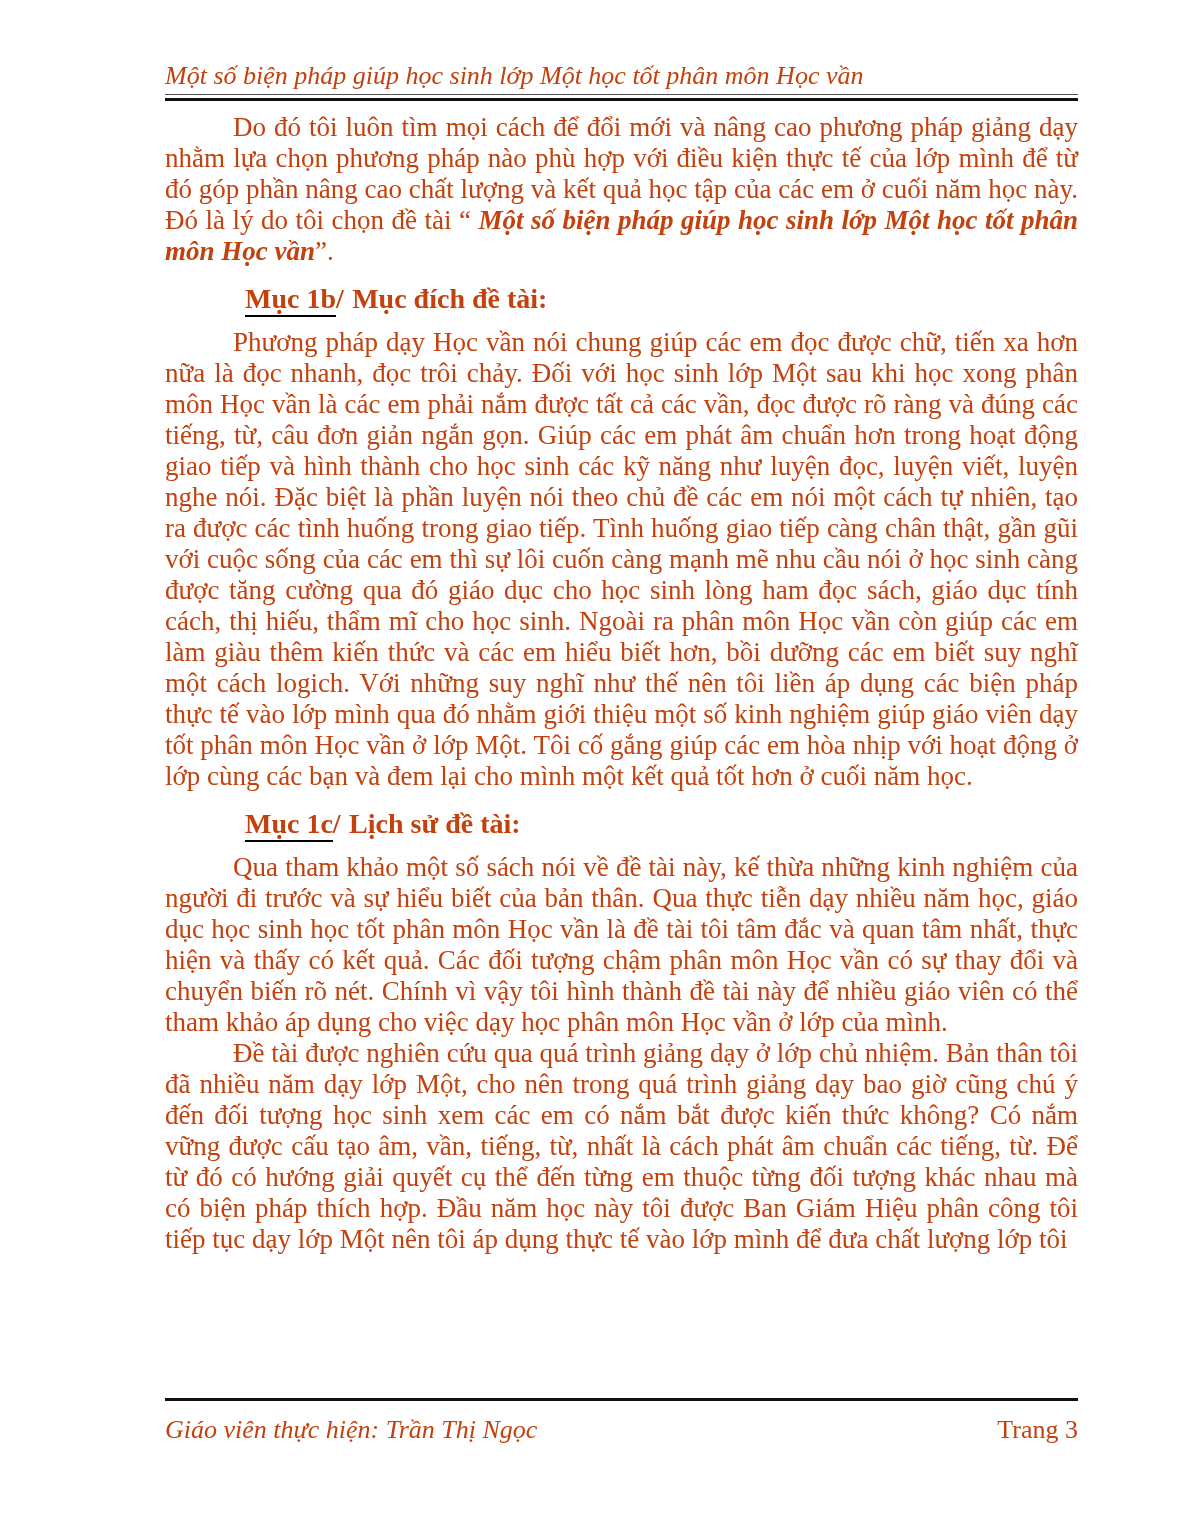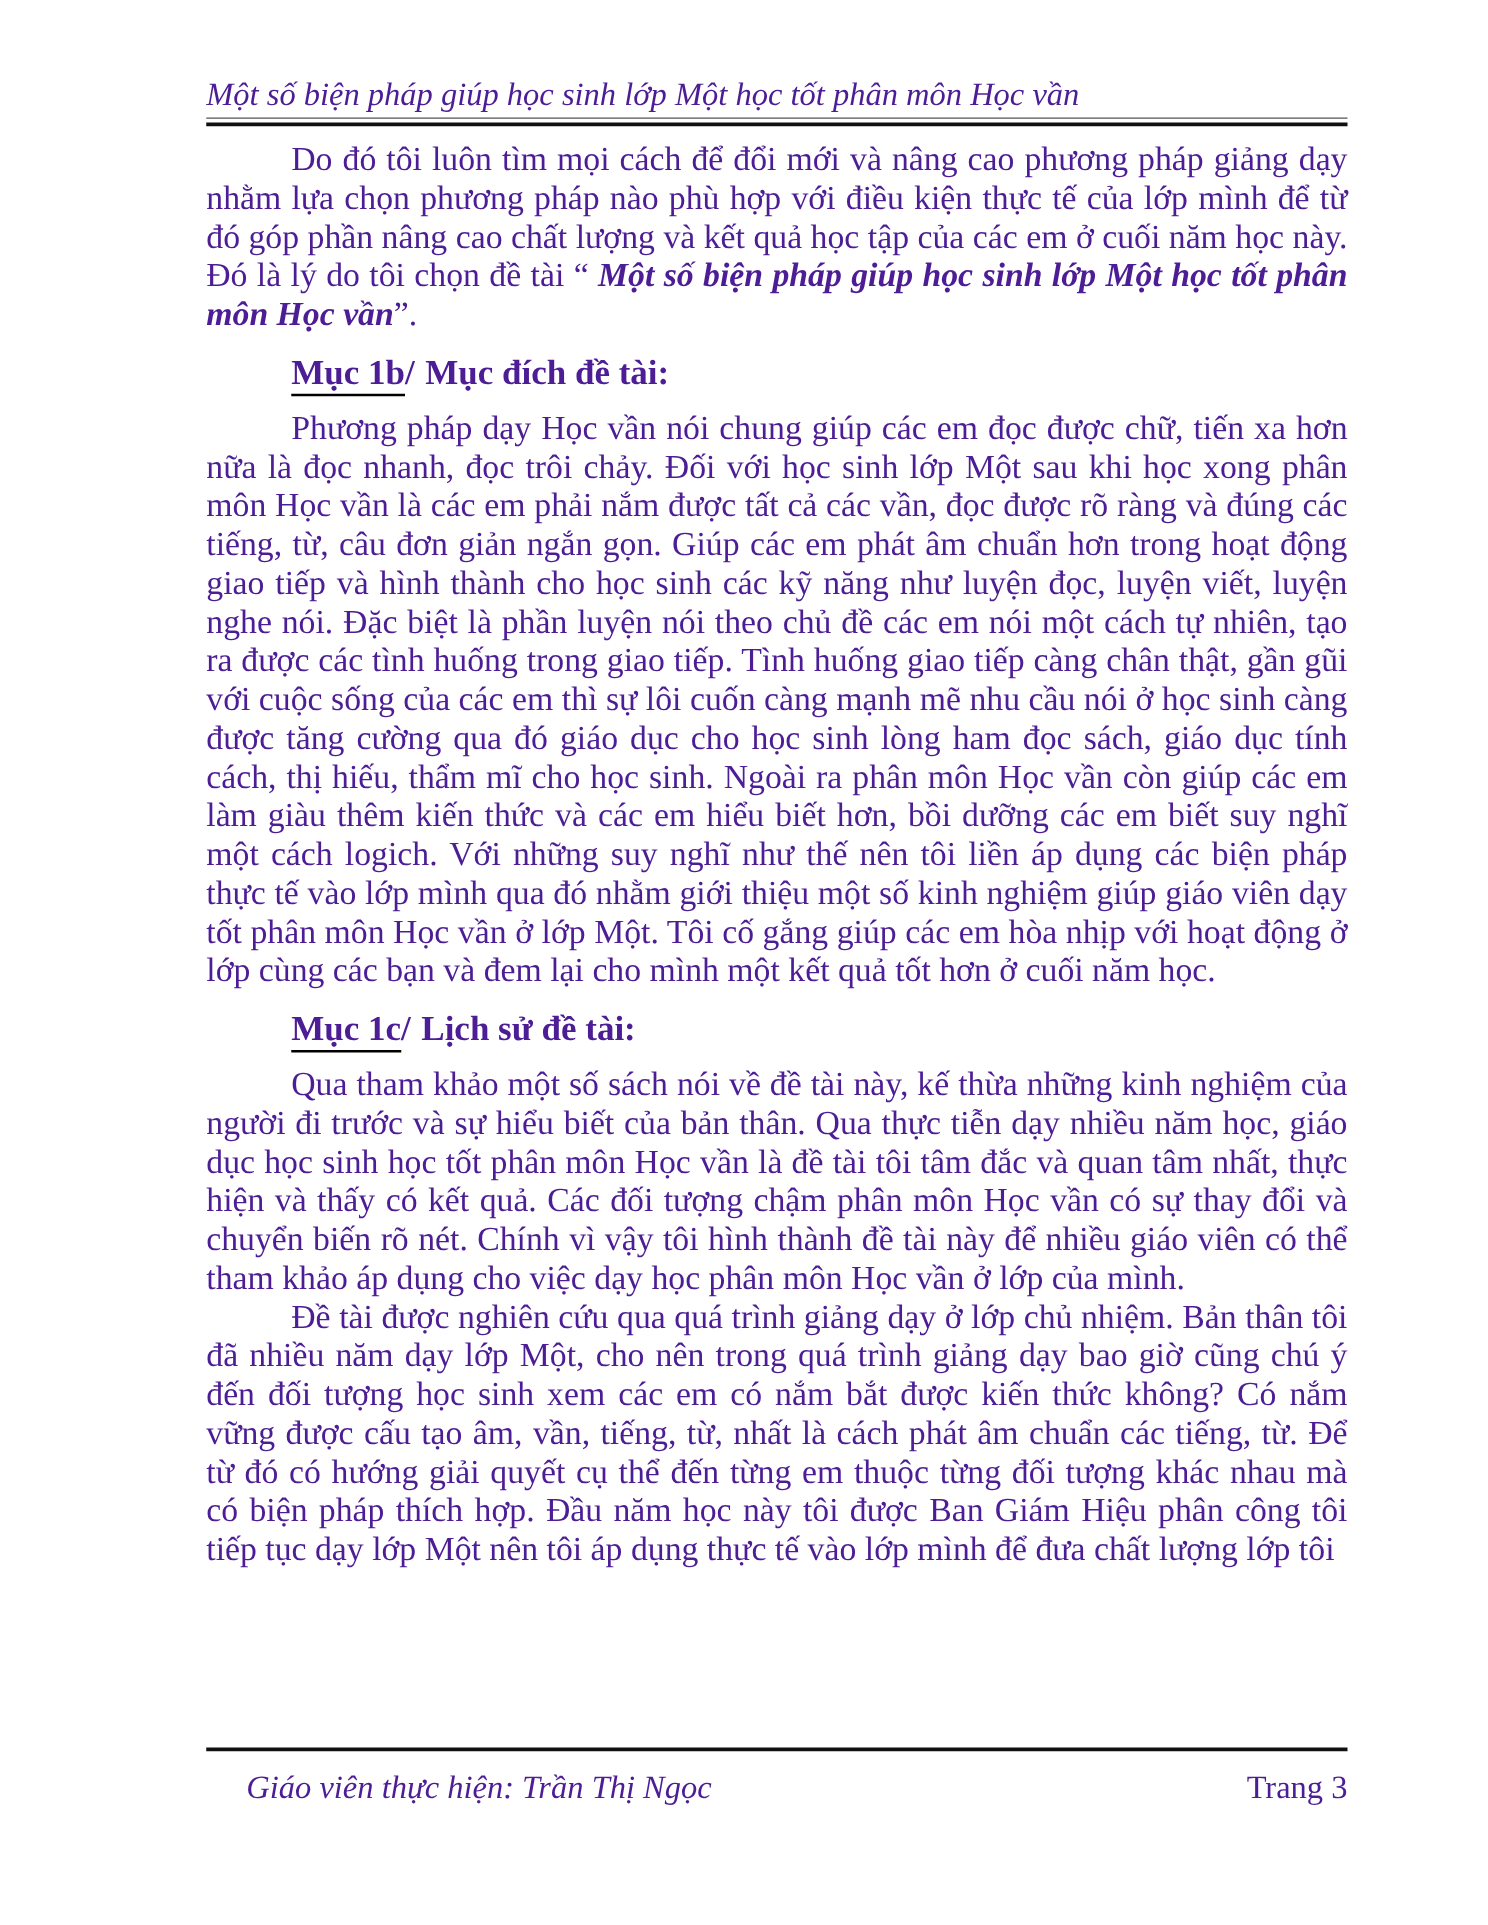--- a/index.html
+++ b/index.html
@@ -2,21 +2,21 @@
 <html><head>
 <meta charset="utf-8">
 <style>
   * { margin: 0; padding: 0; box-sizing: border-box; }
   html, body { background: #ffffff; }
   .page {
     position: relative;
     width: 1190px;
     height: 1540px;
     background: #ffffff;
-    color: #4c1d95;
+    color: #c2410c;
     font-family: "Liberation Serif", "DejaVu Serif", serif;
     overflow: hidden;
   }
   
   .header {
     position: absolute;
     left: 165px;
     right: 112px;
     top: 60px;
   }
@@ -48,20 +48,21 @@
   .bold-italic { font-weight: bold; font-style: italic; }
   .sec-heading {
     margin: 16px 0 12px 68px;
     font-size: 28px;
     line-height: 32px;
     font-weight: bold;
   }
   .sec-label {
     border-bottom: 2px solid #000;
     padding-bottom: 1px;
+    margin-left: 12px;
   }
   .sec-title {
     margin-left: 0.30em;
   }
   
   .footer {
     position: absolute;
     left: 165px;
     right: 112px;
     top: 1398px;
@@ -71,21 +72,21 @@
     background: #111;
   }
   .footer-row {
     margin-top: 13px;
     display: flex;
     justify-content: space-between;
     align-items: baseline;
     font-size: 26px;
     line-height: 32px;
   }
-  .footer-author { font-style: italic; margin-left: 32px; }
+  .footer-author { font-style: italic; }
   .footer-page .page-word { }
 </style>
 </head>
 <body>
 
 <div class="page">
 
   <div class="header">
     <div class="header-title">Một số biện pháp giúp học sinh lớp Một học tốt phân môn Học vần</div>
     <div class="header-rule"></div>

